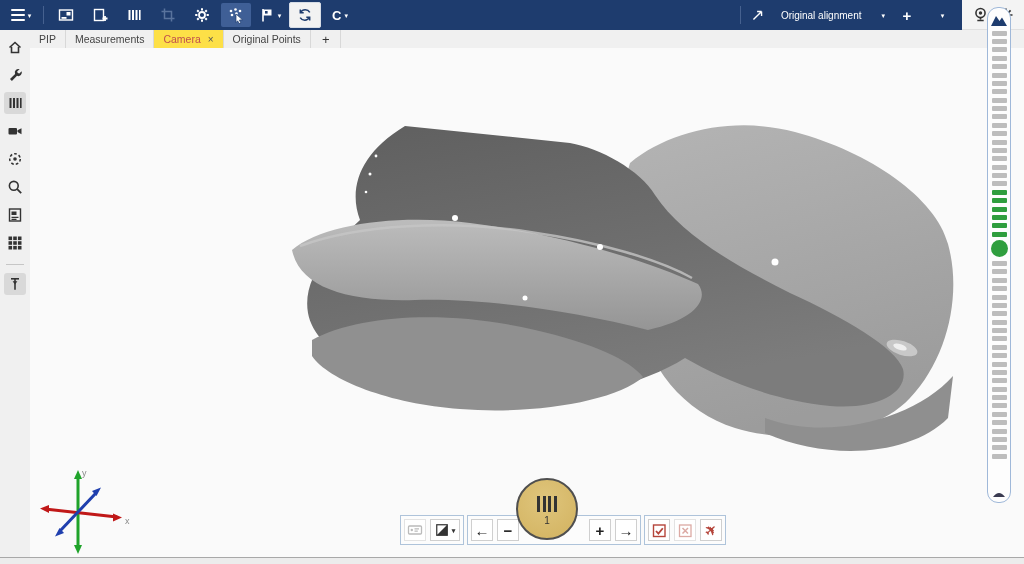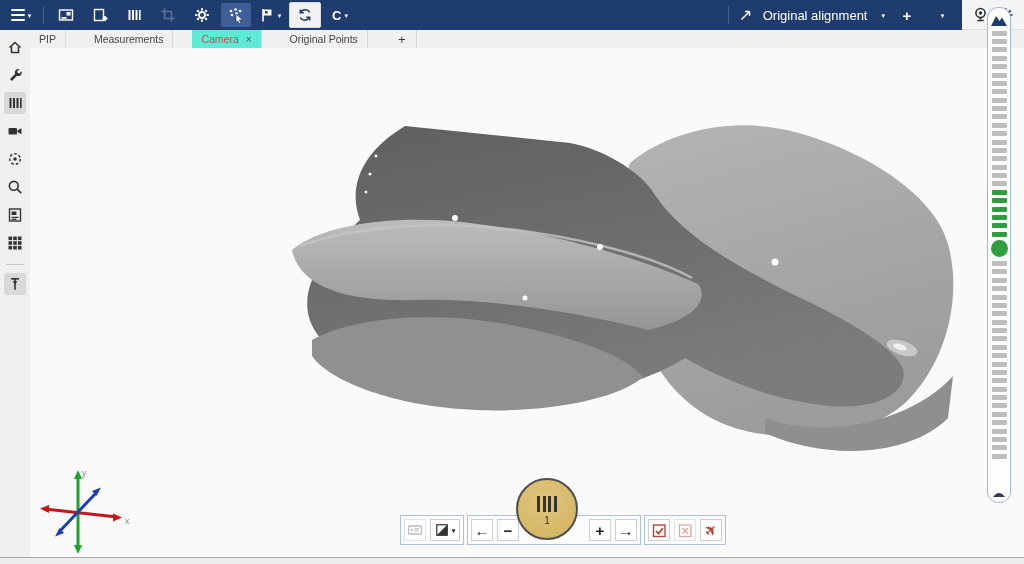--- a/index.html
+++ b/index.html
@@ -14,29 +14,29 @@
           display:flex;align-items:center;justify-content:center;color:#fff;cursor:pointer;}
   .tb-btn.active{background:#3f5f96;}
   .tb-btn.pressed{background:#f2f2f2;border:1px solid #d7dde6;}
   .tb-btn.disabled{opacity:.55;}
   .tb-sep{width:1px;height:18px;background:#46618f;margin:0 5px;}
   .caret{font-size:7px;color:#fff;margin-left:3px;line-height:1;}
   .caret.dark{color:#333;}
   .hamburger{display:flex;flex-direction:column;gap:2.5px;}
   .hamburger span{display:block;width:14px;height:2.5px;background:#fff;border-radius:1px;}
   .c-label{font-size:13px;font-weight:bold;color:#fff;}
-  .align-label{font-size:13px;color:#fff;margin:0 11px;white-space:nowrap;}
+  .align-label{font-size:10px;color:#fff;margin:0 17px;white-space:nowrap;}
   .plus-label{font-size:15px;color:#fff;font-weight:bold;margin:0 4px;}
 
   
   #tabbar{position:absolute;left:30px;top:30px;right:0;height:18px;background:#f0f0f0;
           border-bottom:1px solid #dcdcdc;display:flex;align-items:stretch;}
   .tab{display:flex;align-items:center;padding:0 9px;font-size:10.5px;color:#444;
        border-right:1px solid #d8d8d8;background:#f0f0f0;cursor:pointer;white-space:nowrap;}
-  .tab.active{background:#5eead4;color:#c0504d;align-items:center;}
+  .tab.active{background:#fde047;color:#c0504d;align-items:center;}
   .tab .close{margin-left:7px;color:#555;font-size:10px;}
   .tab.addtab{font-size:13px;color:#333;padding:0 11px;}
 
   
   #sidebar{position:absolute;left:0;top:30px;width:30px;bottom:7px;background:#f0f0f0;
            display:flex;flex-direction:column;align-items:center;padding-top:6px;box-sizing:border-box;}
   .sb-item{width:22px;height:22px;margin-bottom:6px;border-radius:3px;display:flex;
            align-items:center;justify-content:center;cursor:pointer;}
   .sb-item.selected{background:#d9d9d9;}
   .sb-divider{width:18px;height:1px;background:#c6c6c6;margin:4px 0 8px 0;}
@@ -198,21 +198,21 @@
         <g stroke="#333" stroke-width="1.7">
           <path d="M8 1.5 V14.5 M1.5 8 H14.5 M3.4 3.4 L12.6 12.6 M12.6 3.4 L3.4 12.6"></path>
         </g>
         <circle cx="8" cy="8" r="2" fill="#333"></circle>
       </svg>
     </div>
   </div>
 </div>
 
 <div id="tabbar">
-  <div id="tab-strip" style="display:flex;gap:19px;">
+  <div id="tab-strip" style="display:flex;">
       <div class="tab">
         <span>PIP</span>
       </div>
       <div class="tab">
         <span>Measurements</span>
       </div>
       <div class="tab active">
         <span>Camera</span>
         <span class="close">×</span>
       </div>

